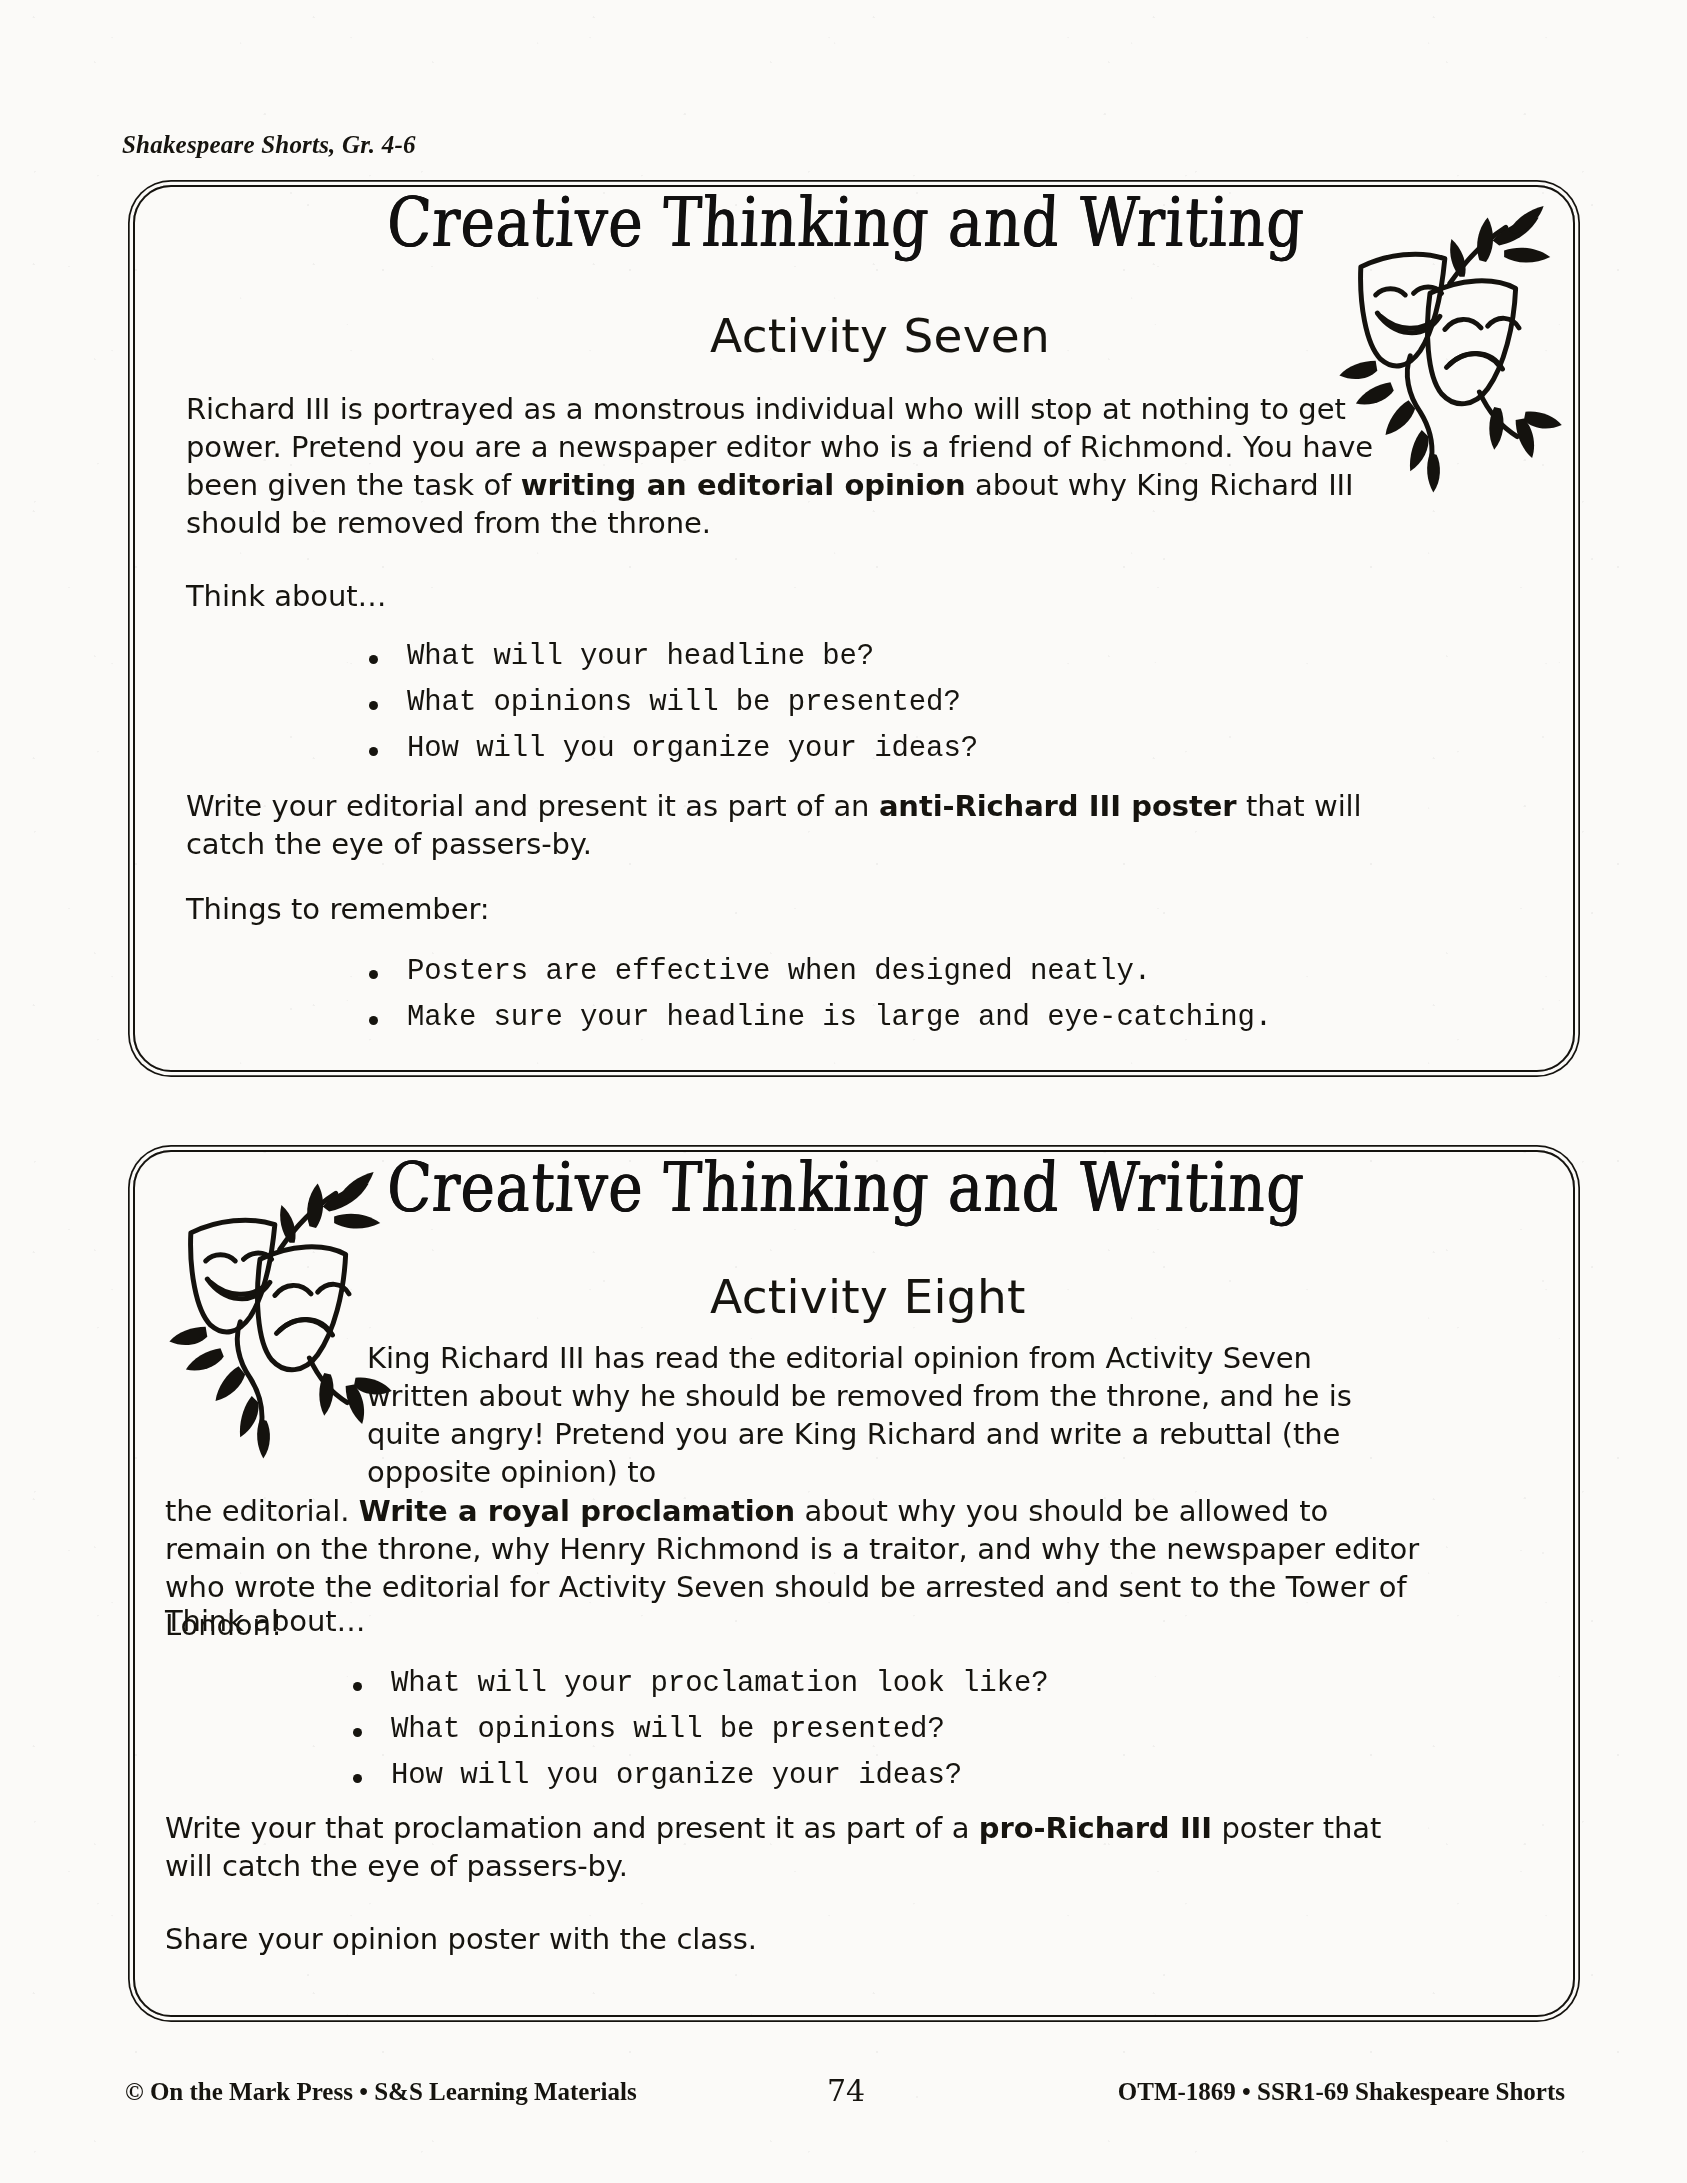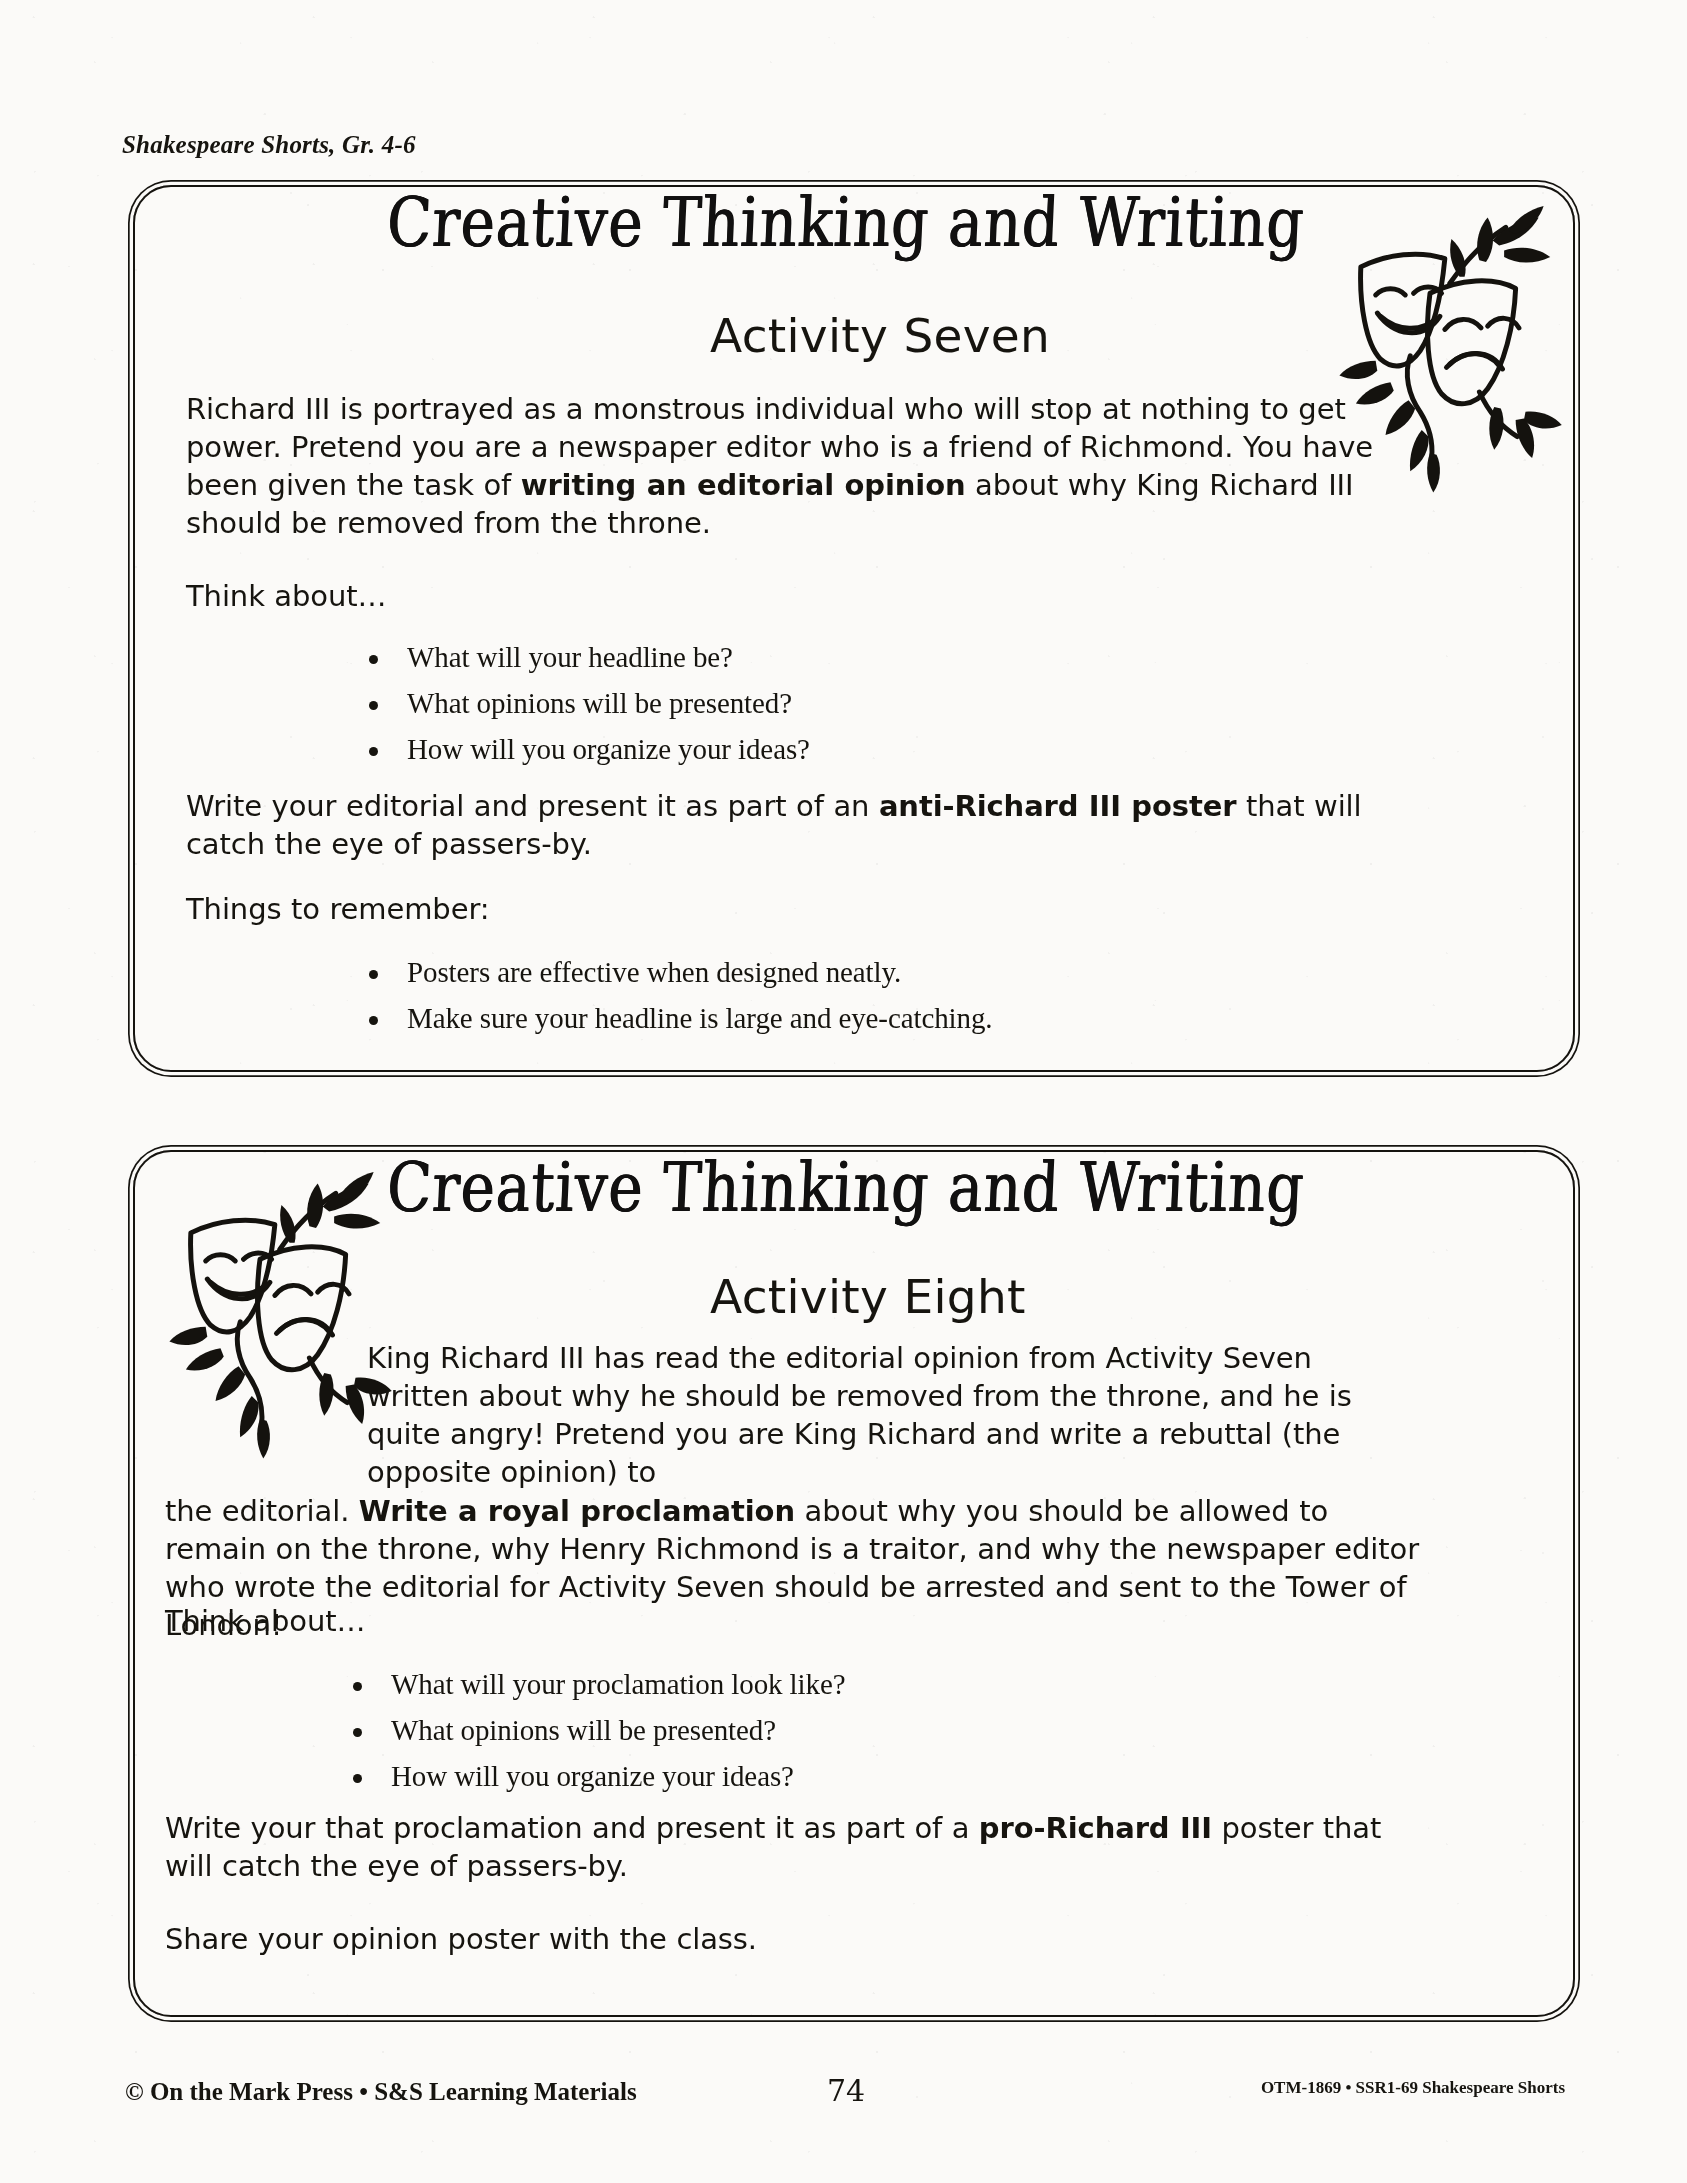--- a/index.html
+++ b/index.html
@@ -114,21 +114,21 @@
     letter-spacing: -0.1px;
     word-spacing: 0.4px;
   }
   .body-text b { font-weight: 700; }
 
   .bullet-list {
     position: absolute;
     margin: 0;
     padding: 0;
     list-style: none;
-    font-family: Liberation Serif, serif;
+    font-family: Liberation Mono, monospace;
     font-size: 29px;
     line-height: 46px;
     color: #16140f;
     letter-spacing: -0.1px;
   }
   .bullet-list li {
     position: relative;
     padding-left: 43px;
     white-space: nowrap;
   }
@@ -189,21 +189,21 @@
     left: 827px;
     top: -5px;
     font-size: 30px;
     font-weight: normal;
     font-family: "DejaVu Serif", serif;
   }
   .footer-right {
     position: absolute;
     right: 122px;
     top: 0;
-    font-size: 17px;
+    font-size: 25px;
     white-space: nowrap;
     text-align: center;
   }
 </style>
 </head>
 <body>
 
 <div class="paper-texture"></div>
 
 <div class="running-head">Shakespeare Shorts, Gr. 4-6</div>

